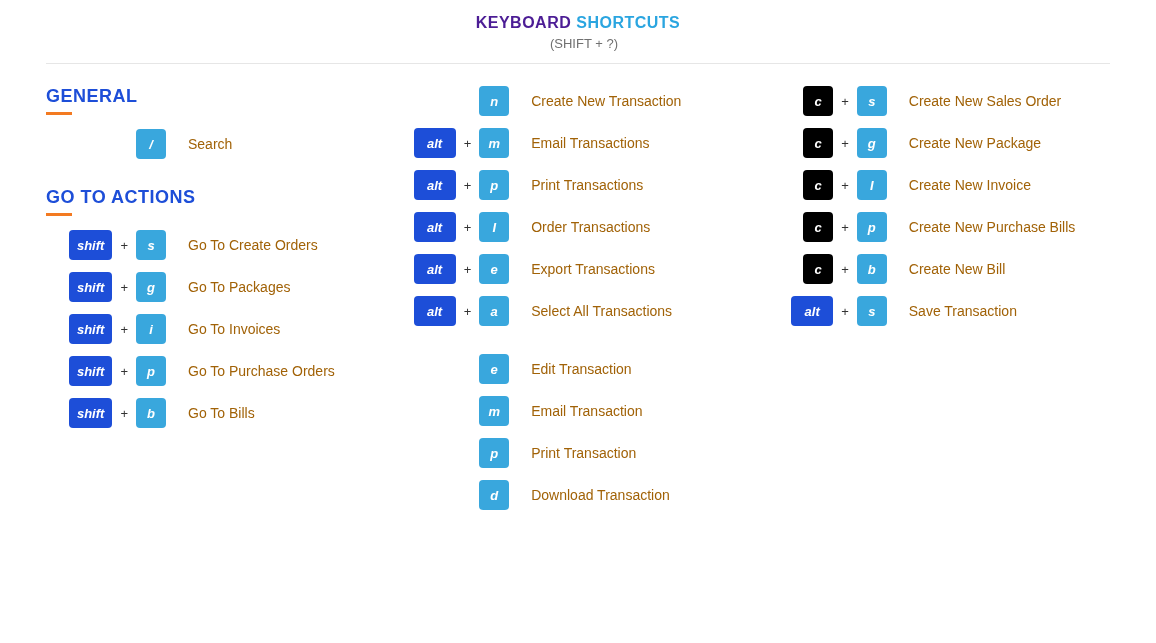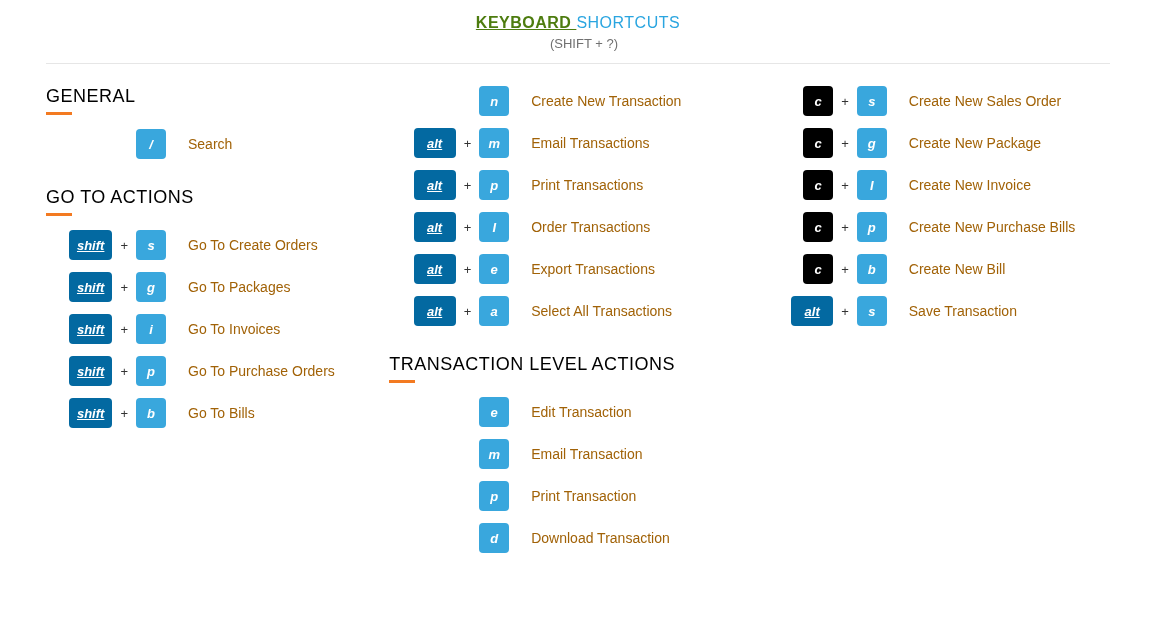--- a/index.html
+++ b/index.html
@@ -1,46 +1,46 @@
 <!DOCTYPE html>
 <html><head>
 <meta charset="utf-8">
 <style>
   * { box-sizing: border-box; }
   html,body { margin:0; padding:0; background:#fff; font-family: "Helvetica Neue", Helvetica, Arial, sans-serif; color:#222; }
   .page { width:1156px; margin:0 auto; padding:14px 0 30px 0; }
   .header { text-align:center; margin-bottom:12px; }
   .header .title { font-size:16px; letter-spacing:0.5px; }
-  .header .title .bold { font-weight:800; color:#4d7c0f;text-decoration:underline; }
-  .header .title .accent { font-weight:400; color:#2aa5e0; }
+  .header .title .bold { font-weight:800; color:#4c1d95; }
+  .header .title .accent { font-weight:700; color:#2aa5e0; }
   .header .sub { color:#707070; font-size:13px; margin-top:4px;padding-left:12px; }
   .hr { height:1px; background:#e6e6e6; margin:10px 46px 22px 46px; }
   .cols { display:flex; flex-direction:row; padding:0 46px; }
   .col { flex:1; }
   .col:nth-child(2) { flex:1.1; }
   .section { margin-bottom:28px; }
   .section-title {
-    font-weight:400; font-size:18px; color:#000000; letter-spacing:0.5px;
+    font-weight:700; font-size:18px; color:#1d4ed8; letter-spacing:0.5px;
     padding-bottom:6px; margin-bottom:16px; display:inline-block; position:relative;
   }
   .section-title::after {
     content:""; position:absolute; left:0; bottom:-2px; width:26px; height:3px; background:#f37a21;
   }
   .row { display:flex; align-items:center; margin-bottom:12px; min-height:30px; }
   .keys { width:120px; display:flex; align-items:center; justify-content:flex-end; flex-shrink:0; }
   .plus { margin:0 8px; color:#333; font-size:13px; }
   .label { margin-left:22px; font-size:14px; color:#a16207; }
   .key {
     display:inline-flex; align-items:center; justify-content:center;
     min-width:30px; height:30px; border-radius:4px; padding:0 8px;
     font-weight:700; font-style:italic; font-size:13px;
     text-align:center;
   }
   .key.char  { background:#39a7dd; color:#fff; min-width:30px; }
-  .key.block { background:#0369a1; color:#fff; min-width:42px; font-style:italic;text-decoration:underline; }
+  .key.block { background:#1d4ed8; color:#fff; min-width:42px; font-style:italic; }
   .key.single-black { background:#000; color:#fff; min-width:30px; }
 </style>
 </head>
 <body>
 <div class="page">
 
 <div class="header">
   <div class="title">
     <span class="bold">KEYBOARD </span><span class="accent">SHORTCUTS</span>
   </div>
@@ -128,21 +128,21 @@
             </div>
             <span class="label">Export Transactions</span>
           </div><div class="row">
             <div class="keys">
               <span class="key block">alt</span>
               <span class="plus">+</span>
               <span class="key char">a</span>
             </div>
             <span class="label">Select All Transactions</span>
           </div></div>
-        <div class="section"><div class="section-title">TRANSACTION LEVEL ACTIONS</div><div class="row">
+        <div class="section"><div class="row">
             <div class="keys">
               <span class="key char">e</span>
             </div>
             <span class="label">Edit Transaction</span>
           </div><div class="row">
             <div class="keys">
               <span class="key char">m</span>
             </div>
             <span class="label">Email Transaction</span>
           </div><div class="row">

